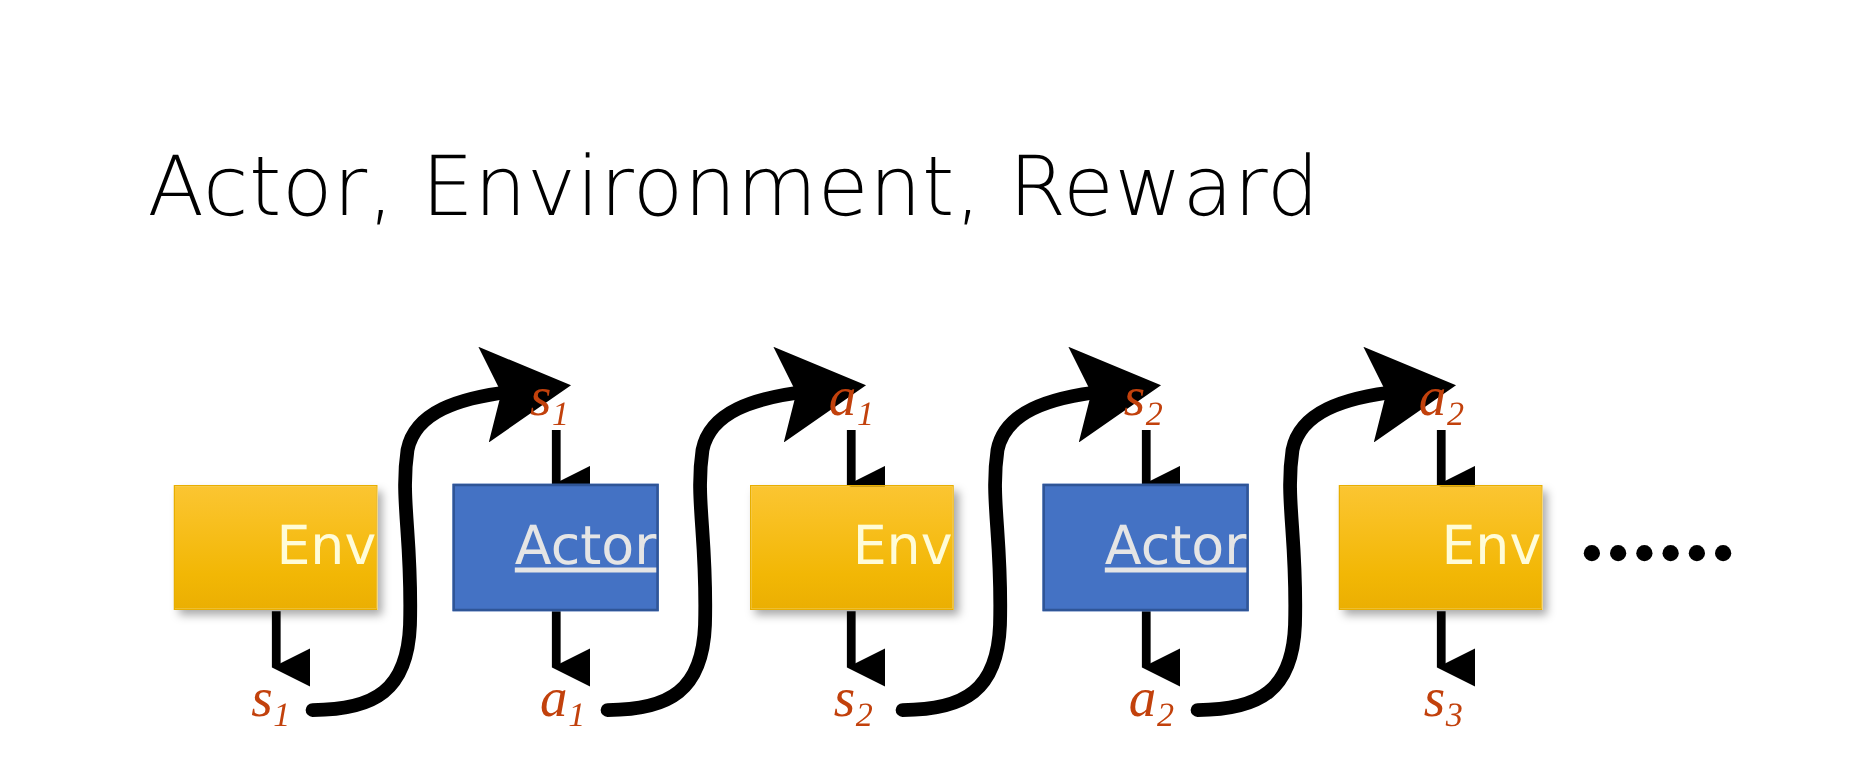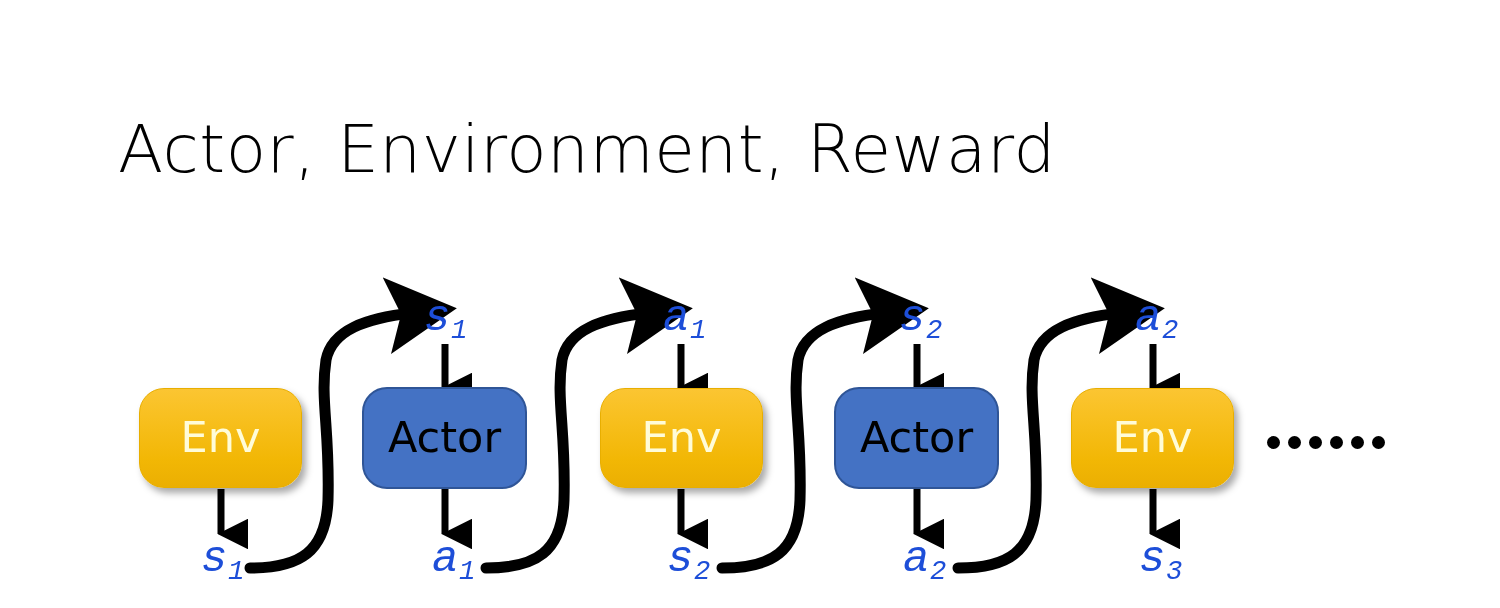--- a/index.html
+++ b/index.html
@@ -49,51 +49,51 @@
     height: 608px;
     pointer-events: none;
   }
 
   
   .node-box {
     position: absolute;
     box-sizing: border-box;
     display: flex;
     align-items: center;
-    justify-content: center;
+    justify-content: flex-end;
     font-family: "DejaVu Sans", "Liberation Sans", sans-serif;
     font-size: 43px;
     font-weight: 400;
     line-height: 1;
     user-select: none;
-    border-radius: 25px;
   }
   .node-box.env {
     background: linear-gradient(180deg, #FBC532 0%, #F8C020 28%, #F2B705 72%, #EBAF02 100%);
     color: #FFFCD8;
     border: 1px solid #E8AE00;
     box-shadow: 4px 5px 7px rgba(0,0,0,0.34);
   }
   .node-box.actor {
     background: #4472C4;
-    color: #000000;
+    color: #e5e5e5;
     border: 2px solid #2F5597;
+    text-decoration: underline;
   }
   .node-label {
     display: block;
     transform: translateY(-1px);
   }
 
   
   .math-label {
     position: absolute;
-    font-family: Liberation Mono, monospace;
+    font-family: Liberation Serif, serif;
     font-style: italic;
     font-size: 44px;
-    color: #1d4ed8;
+    color: #c2410c;
     white-space: nowrap;
     user-select: none;
     line-height: 1;
   }
   .math-label sub {
     font-size: 0.62em;
     font-style: italic;
     vertical-align: baseline;
     position: relative;
     bottom: -0.30em;

